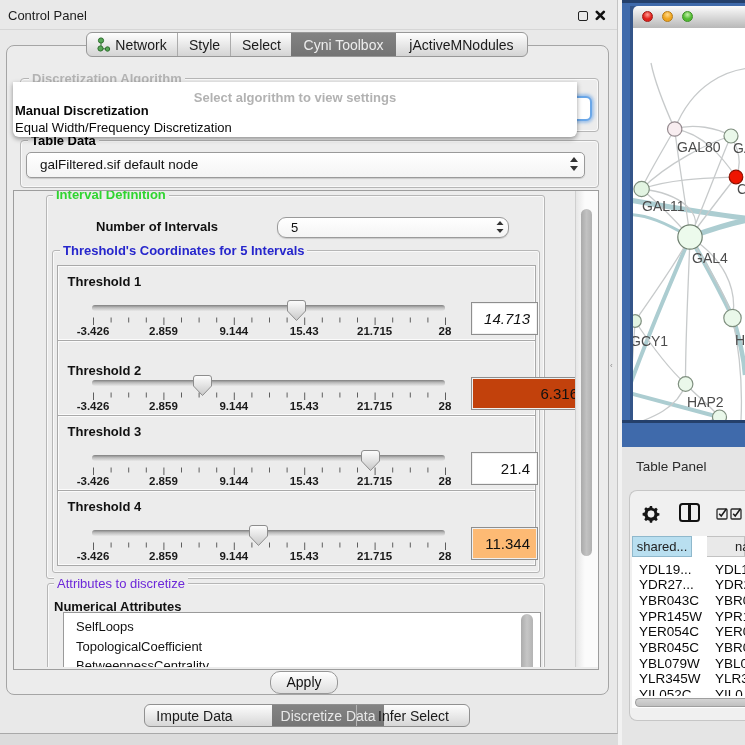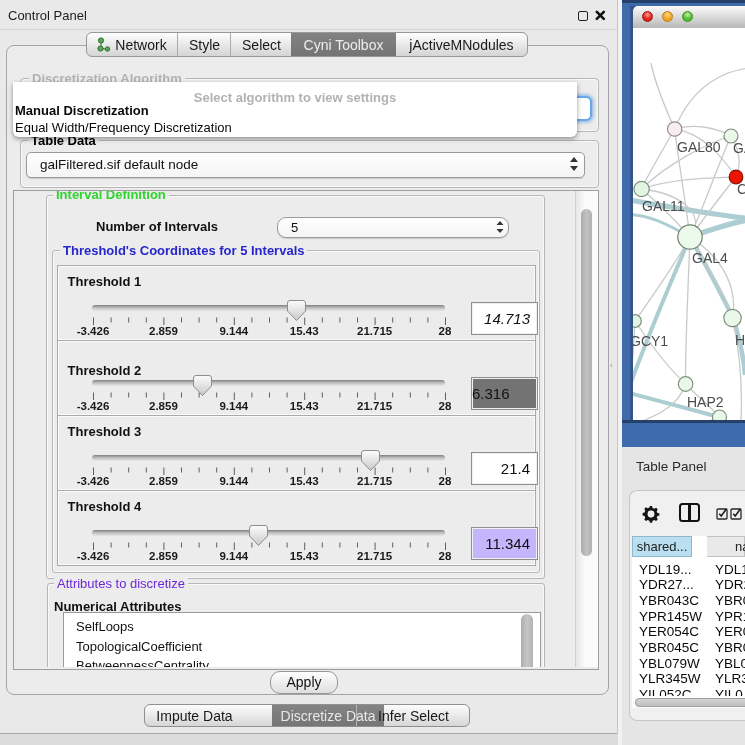--- a/index.html
+++ b/index.html
@@ -125,21 +125,21 @@
 <div class="abs bold" style="left:357.5px;top:59px;width:60px;text-align:center;font-size:11.5px;color:#1a1a1a;">28</div>
 <svg class="abs" style="left:135.1px;top:34px;" width="19" height="21">
         <defs>
           <linearGradient id="th" x1="0" y1="0" x2="0" y2="1">
             <stop offset="0" stop-color="#fdfdfd"></stop>
             <stop offset="1" stop-color="#c8c8c8"></stop>
           </linearGradient>
         </defs>
         <path d="M3 0.5 H16 Q18.5 0.5 18.5 3 V11 L9.5 20.5 L0.5 11 V3 Q0.5 0.5 3 0.5 Z" fill="url(#th)" stroke="#8d8d8d" stroke-width="1"></path>
       </svg>
-<div class="abs" style="left:413.5px;top:36px;width:58px;height:31px;background:#737373;border:1px solid #8e8e8e;box-shadow:inset 0 0 0 1px #f0f0f0;font-size:15px;color:#111;line-height:31px;padding-right:7px;">6.316</div>
+<div class="abs" style="left:413.5px;top:36px;width:58px;height:31px;background:#c2410c;border:1px solid #8e8e8e;box-shadow:inset 0 0 0 1px #f0f0f0;font-size:15px;color:#111;text-align:right;line-height:31px;padding-right:7px;padding-left:48px;">6.316</div>
 </div>
 <div class="abs" style="left:42.5px;top:224px;width:477px;height:74px;border:1px solid #a9a9a9;box-shadow:inset 0 0 0 1px rgba(255,255,255,.8);background:#ececec;">
 <div class="abs bold" style="left:10px;top:8px;font-size:13px;color:#111;text-align:center;">Threshold 3</div>
 <div class="abs" style="left:34.5px;top:38.5px;width:353px;height:6px;border-radius:3px;background:linear-gradient(#7f7f7f,#bdbdbd 45%,#e8e8e8);"></div>
 <svg class="abs" style="left:0;top:50.5px;" width="477" height="9">
         <line x1="35.5" y1="0.5" x2="35.5" y2="8" stroke="#5e5e5e" stroke-width="1"></line>
         <line x1="53.1" y1="0.5" x2="53.1" y2="5.5" stroke="#5e5e5e" stroke-width="1"></line>
         <line x1="70.7" y1="0.5" x2="70.7" y2="5.5" stroke="#5e5e5e" stroke-width="1"></line>
         <line x1="88.3" y1="0.5" x2="88.3" y2="5.5" stroke="#5e5e5e" stroke-width="1"></line>
         <line x1="105.9" y1="0.5" x2="105.9" y2="8" stroke="#5e5e5e" stroke-width="1"></line>
@@ -211,21 +211,21 @@
 <div class="abs bold" style="left:357.5px;top:59px;width:60px;text-align:center;font-size:11.5px;color:#1a1a1a;">28</div>
 <svg class="abs" style="left:191.3px;top:34px;" width="19" height="21">
         <defs>
           <linearGradient id="th" x1="0" y1="0" x2="0" y2="1">
             <stop offset="0" stop-color="#fdfdfd"></stop>
             <stop offset="1" stop-color="#c8c8c8"></stop>
           </linearGradient>
         </defs>
         <path d="M3 0.5 H16 Q18.5 0.5 18.5 3 V11 L9.5 20.5 L0.5 11 V3 Q0.5 0.5 3 0.5 Z" fill="url(#th)" stroke="#8d8d8d" stroke-width="1"></path>
       </svg>
-<div class="abs" style="left:413.5px;top:36px;width:58px;height:31px;background:#c4b5fd;border:1px solid #8e8e8e;box-shadow:inset 0 0 0 1px #f0f0f0;font-size:15px;color:#111;text-align:right;line-height:31px;padding-right:7px;">11.344</div>
+<div class="abs" style="left:413.5px;top:36px;width:58px;height:31px;background:#fdba74;border:1px solid #8e8e8e;box-shadow:inset 0 0 0 1px #f0f0f0;font-size:15px;color:#111;text-align:right;line-height:31px;padding-right:7px;">11.344</div>
 </div>
 <div class="abs etch" style="left:32.5px;top:392px;width:496.5px;height:120px;"></div>
 <div class="gtitle" style="left:40px;top:386px;color:#6d28d9;font-weight:normal;">Attributes to discretize</div>
 <div class="abs bold" style="left:40px;top:408px;font-size:13px;color:#111;">Numerical Attributes</div>
 <div class="abs" style="left:49px;top:421px;width:476px;height:80px;background:#fff;border:1px solid #9a9a9a;"></div>
 <div class="abs" style="left:62px;top:428px;font-size:13px;color:#111;">SelfLoops</div>
 <div class="abs" style="left:62px;top:447.5px;font-size:13px;color:#111;">TopologicalCoefficient</div>
 <div class="abs" style="left:62px;top:467px;font-size:13px;color:#111;">BetweennessCentrality</div>
 <div class="abs" style="left:507px;top:423px;width:12px;height:60px;background:linear-gradient(90deg,#acacac,#c6c6c6 50%,#b4b4b4);border-radius:6px;"></div>
 </div>

